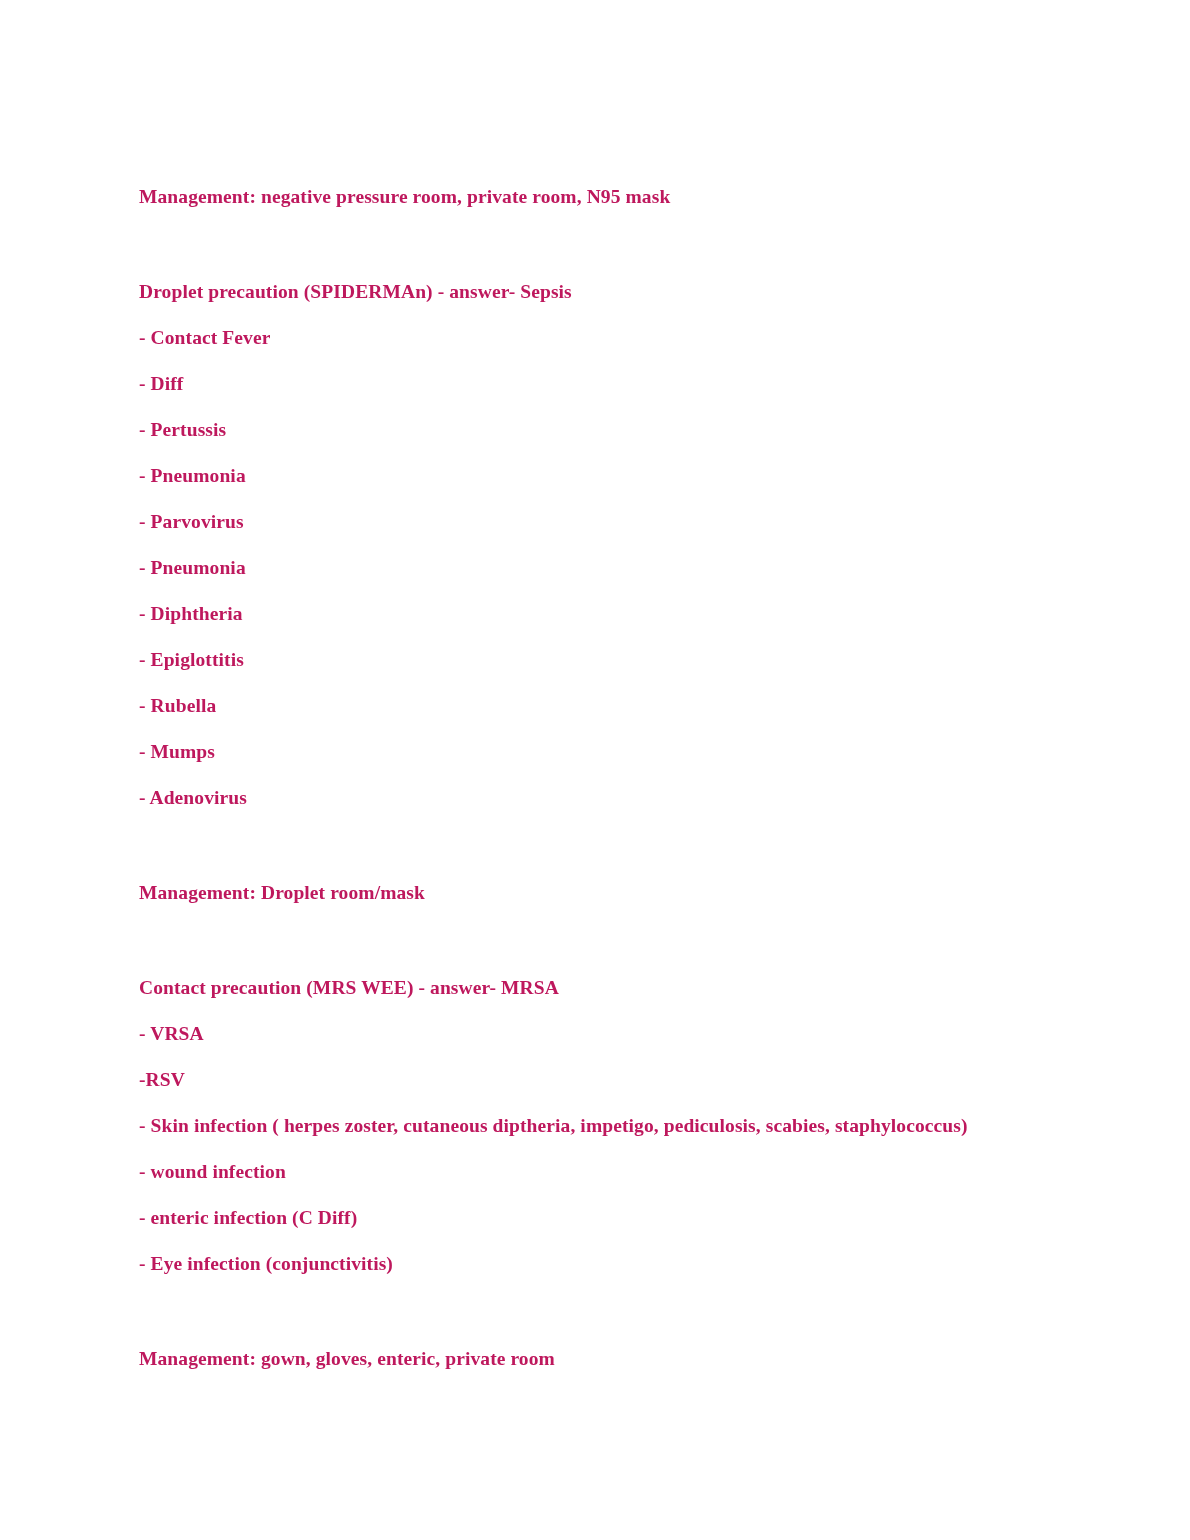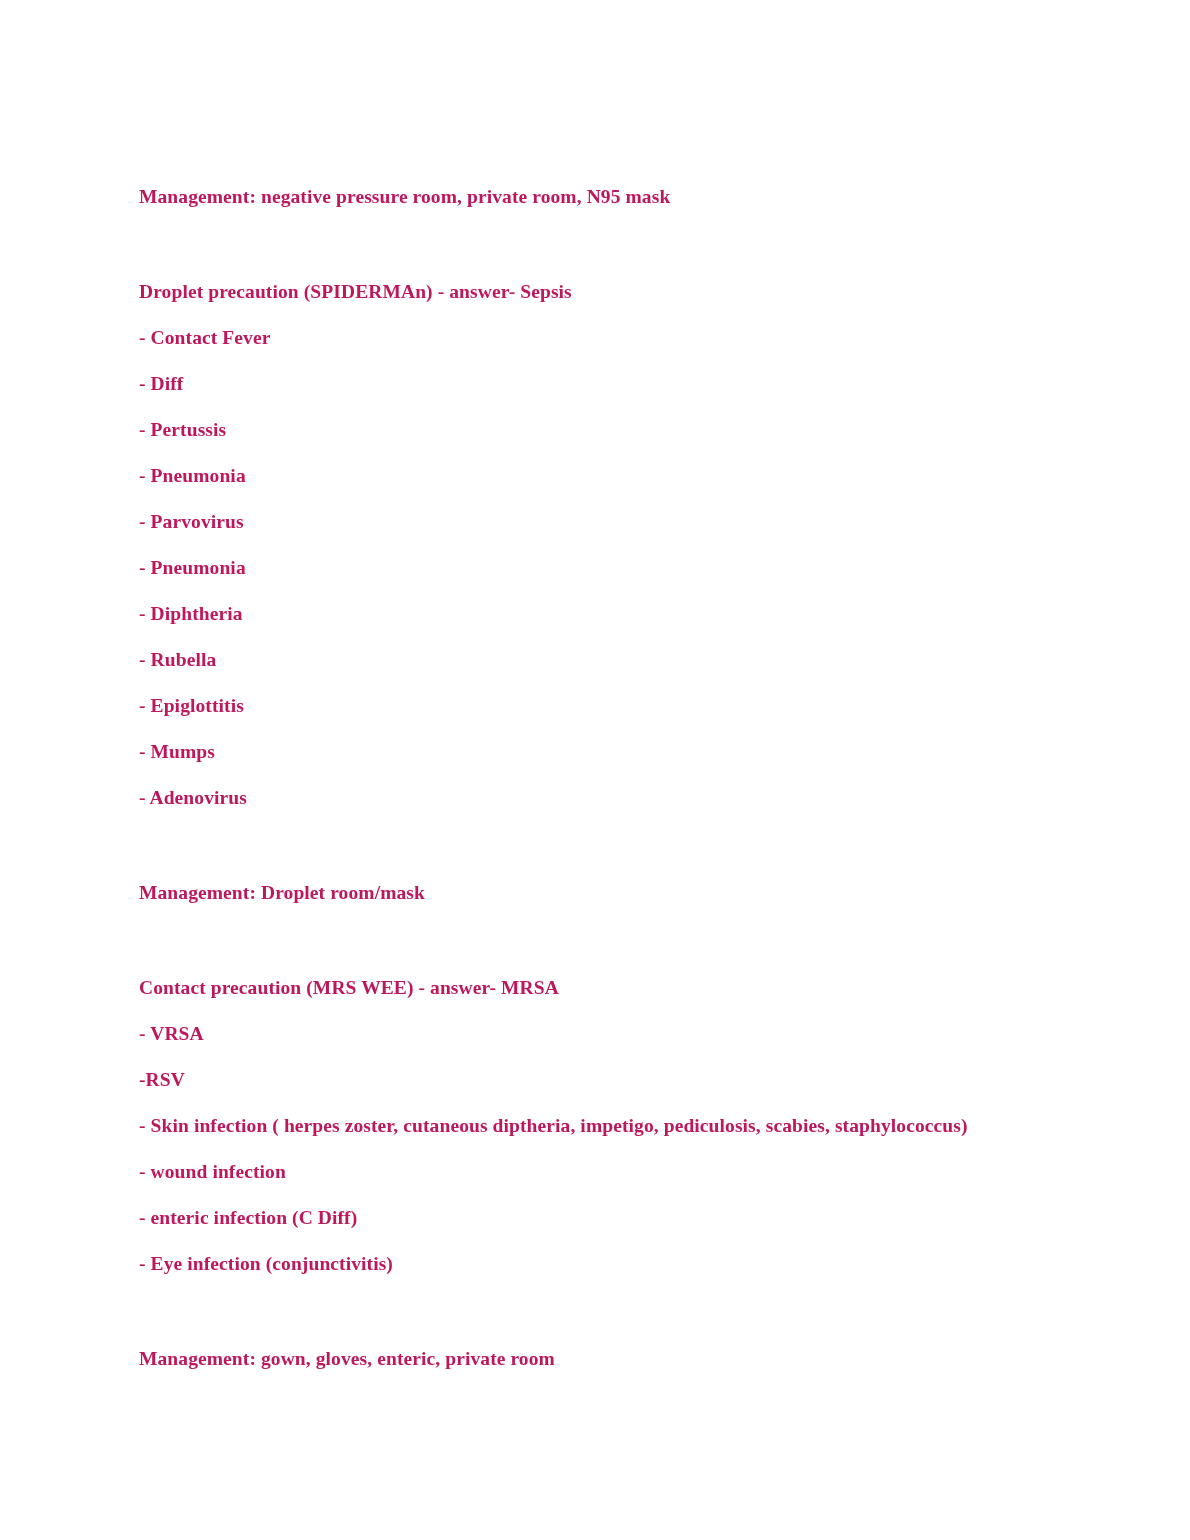--- a/index.html
+++ b/index.html
@@ -35,22 +35,22 @@
 <div class="page">
   <p class="line">Management: negative pressure room, private room, N95 mask</p>
   <p class="line gap">Droplet precaution (SPIDERMAn) - answer- Sepsis</p>
   <p class="line">- Contact Fever</p>
   <p class="line">- Diff</p>
   <p class="line">- Pertussis</p>
   <p class="line">- Pneumonia</p>
   <p class="line">- Parvovirus</p>
   <p class="line">- Pneumonia</p>
   <p class="line">- Diphtheria</p>
+  <p class="line">- Epiglottitis</p>
   <p class="line">- Rubella</p>
-  <p class="line">- Epiglottitis</p>
   <p class="line">- Mumps</p>
   <p class="line">- Adenovirus</p>
   <p class="line gap">Management: Droplet room/mask</p>
   <p class="line gap">Contact precaution (MRS WEE) - answer- MRSA</p>
   <p class="line">- VRSA</p>
   <p class="line">-RSV</p>
   <p class="line">- Skin infection ( herpes zoster, cutaneous diptheria, impetigo, pediculosis, scabies, staphylococcus)</p>
   <p class="line">- wound infection</p>
   <p class="line">- enteric infection (C Diff)</p>
   <p class="line">- Eye infection (conjunctivitis)</p>

